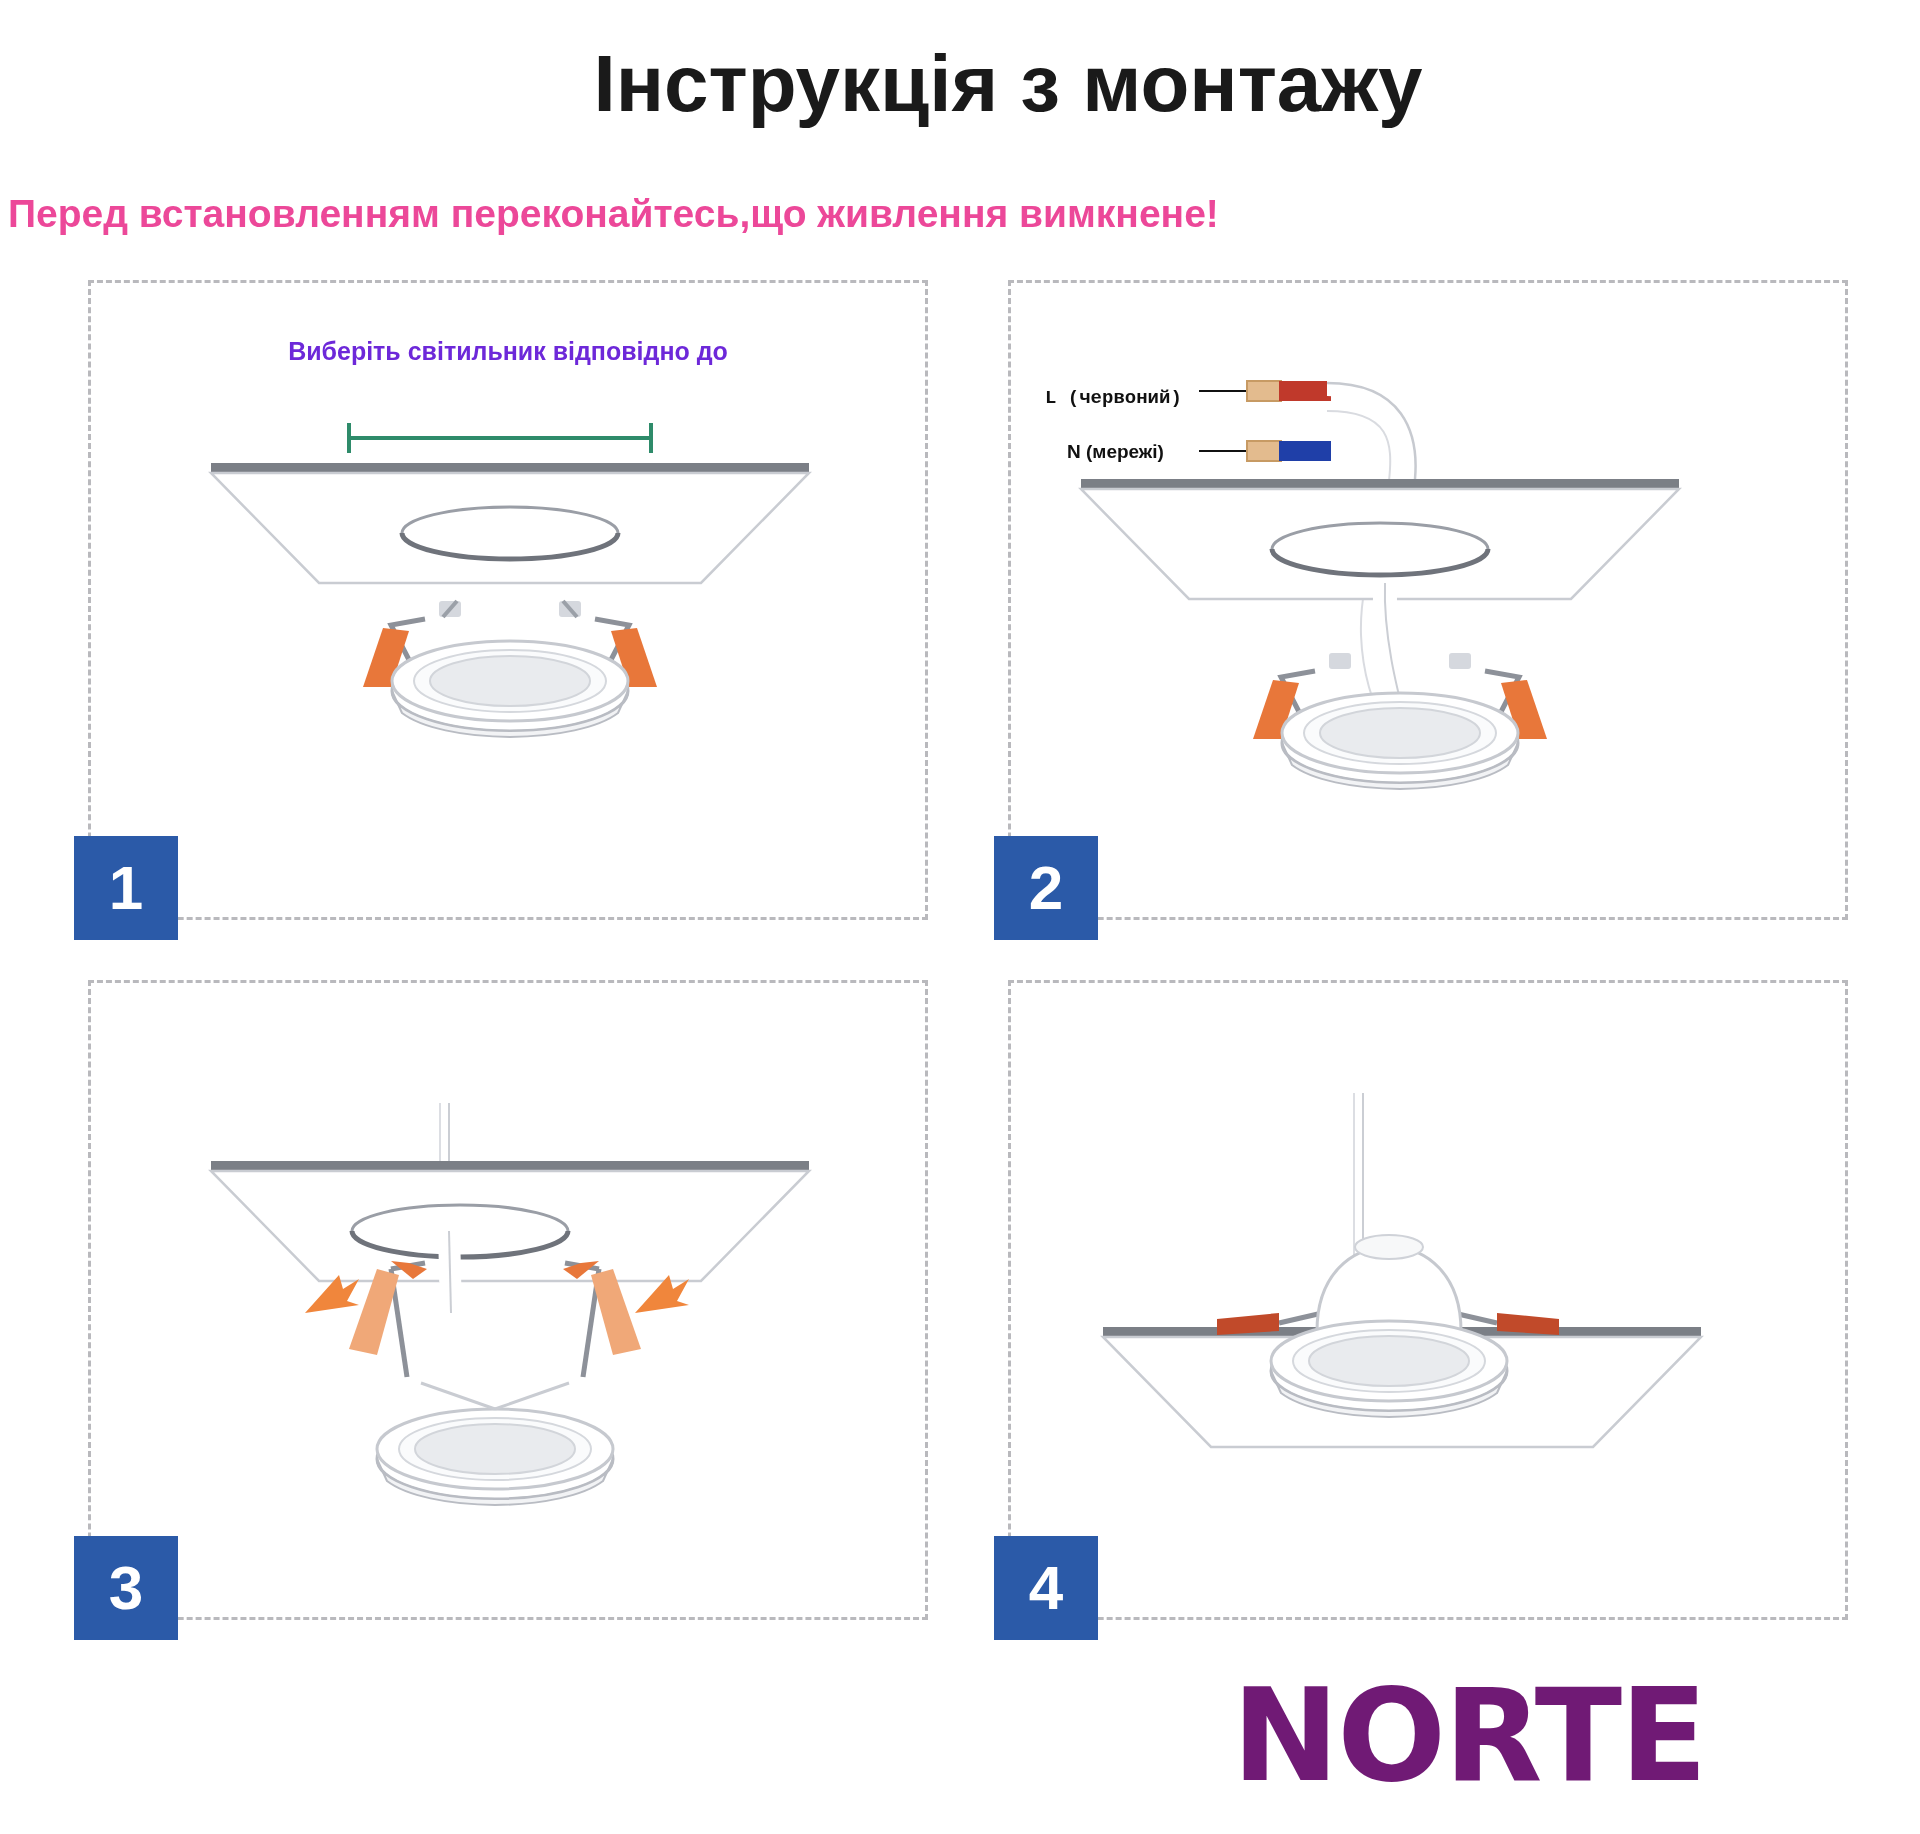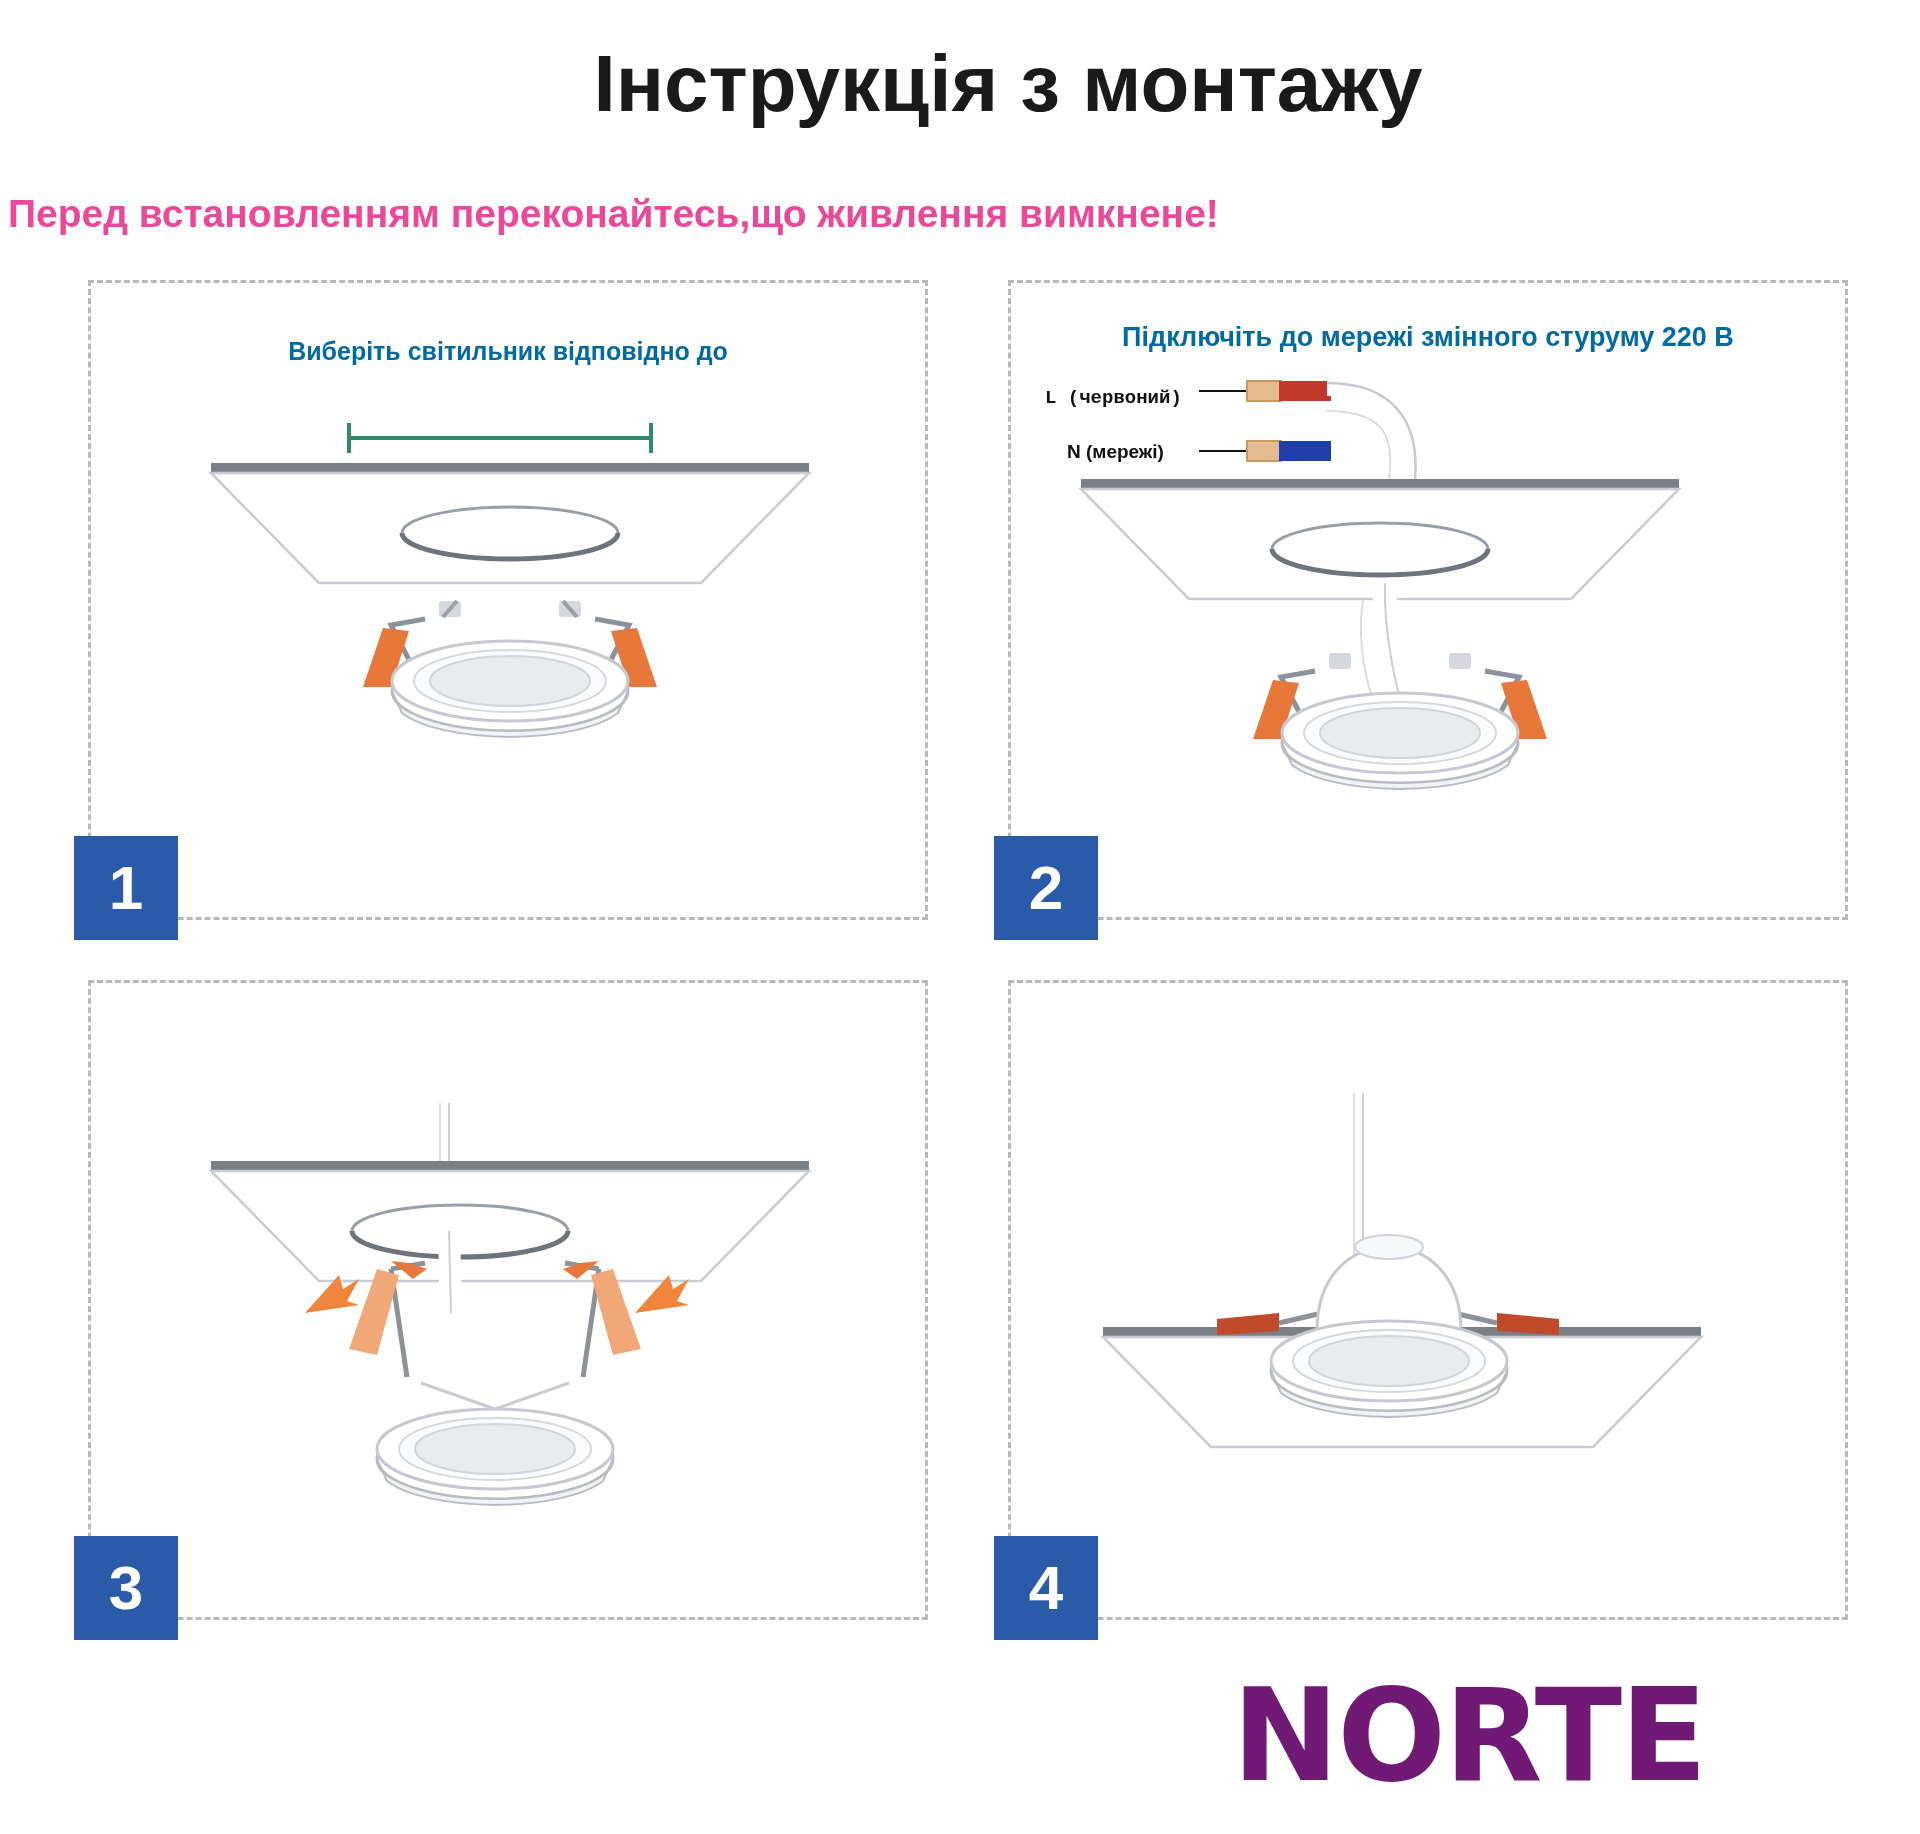--- a/index.html
+++ b/index.html
@@ -83,21 +83,21 @@
   .badge1 { left: -14px;  top: 556px; }
   .badge2 { left: 906px;  top: 556px; }
   .badge3 { left: -14px;  top: 1256px; }
   .badge4 { left: 906px;  top: 1256px; }
 
   .panel-caption {
     position: absolute;
     text-align: center;
     font-size: 25px;
     font-weight: bold;
-    color: #0369a1;
+    color: #6d28d9;
     line-height: 1.35;
     width: 100%;
     left: 0;
   }
   .cap1 { top: 52px; }
   .cap2 { top: 36px; font-size: 27px; }
 
   .wire-label {
     position: absolute;
     font-size: 19px;
@@ -171,21 +171,20 @@
 
           <rect x="348" y="318" width="22" height="16" rx="3" fill="#d5d8de"></rect>
           <rect x="468" y="318" width="22" height="16" rx="3" fill="#d5d8de"></rect>
           <path d="M352 334 L366 318" stroke="#9ba0a8" stroke-width="4" fill="none"></path>
           <path d="M486 334 L472 318" stroke="#9ba0a8" stroke-width="4" fill="none"></path>
         </g>
       </svg>
     </div>
 
     <div class="panel p2">
-      <div class="panel-caption cap2">Підключіть до мережі змінного стуруму 220 В</div>
       <div class="wire-label wl-l">L (червоний)</div>
       <div class="wire-label wl-n">N (мережі)</div>
 
       <svg class="art" width="834" height="634" viewBox="0 0 834 634">
 
         <g stroke="#111" stroke-width="2">
           <line x1="188" y1="108" x2="238" y2="108"></line>
           <line x1="188" y1="168" x2="238" y2="168"></line>
         </g>
 

